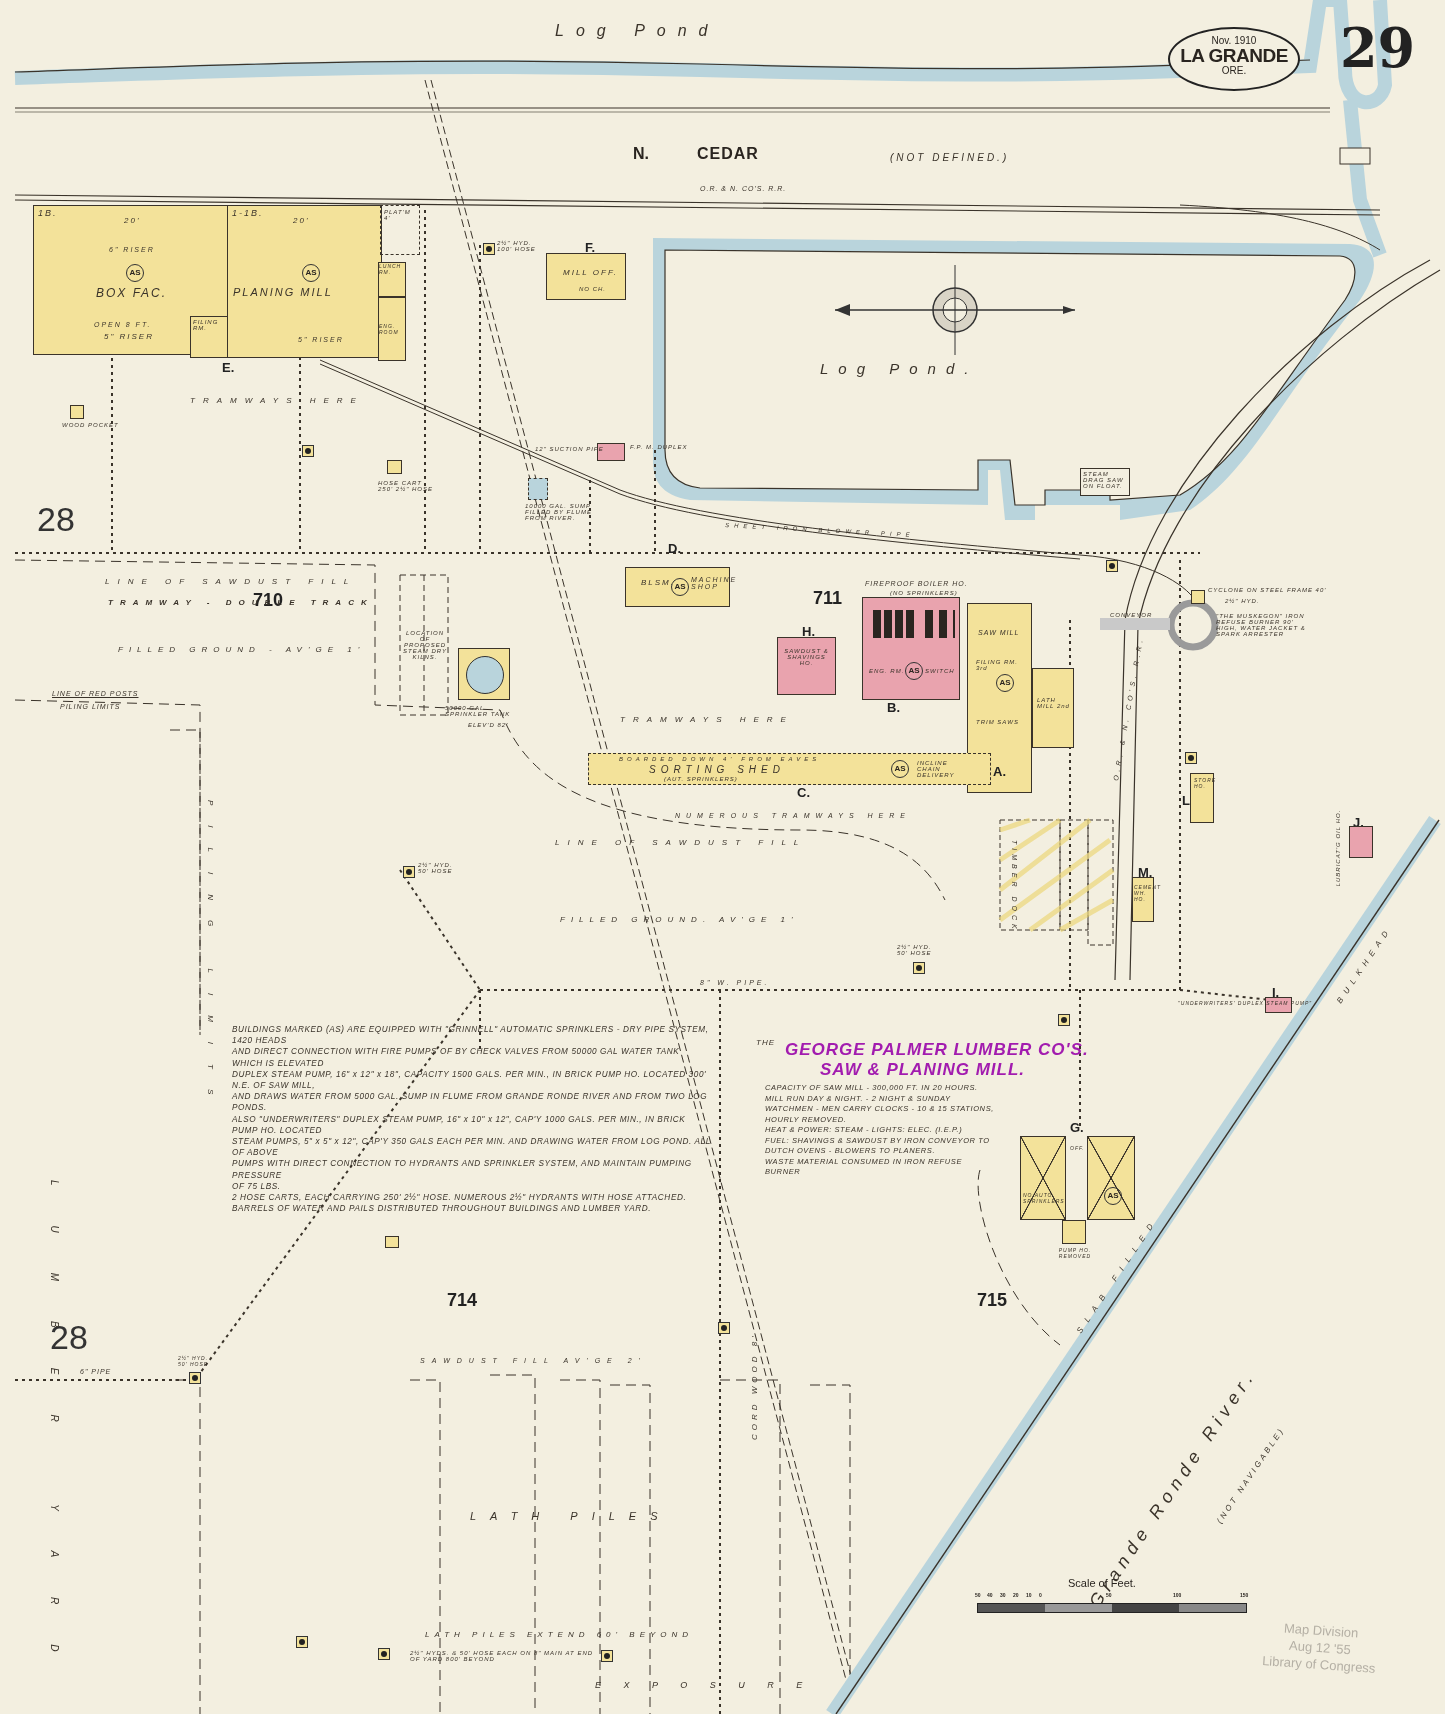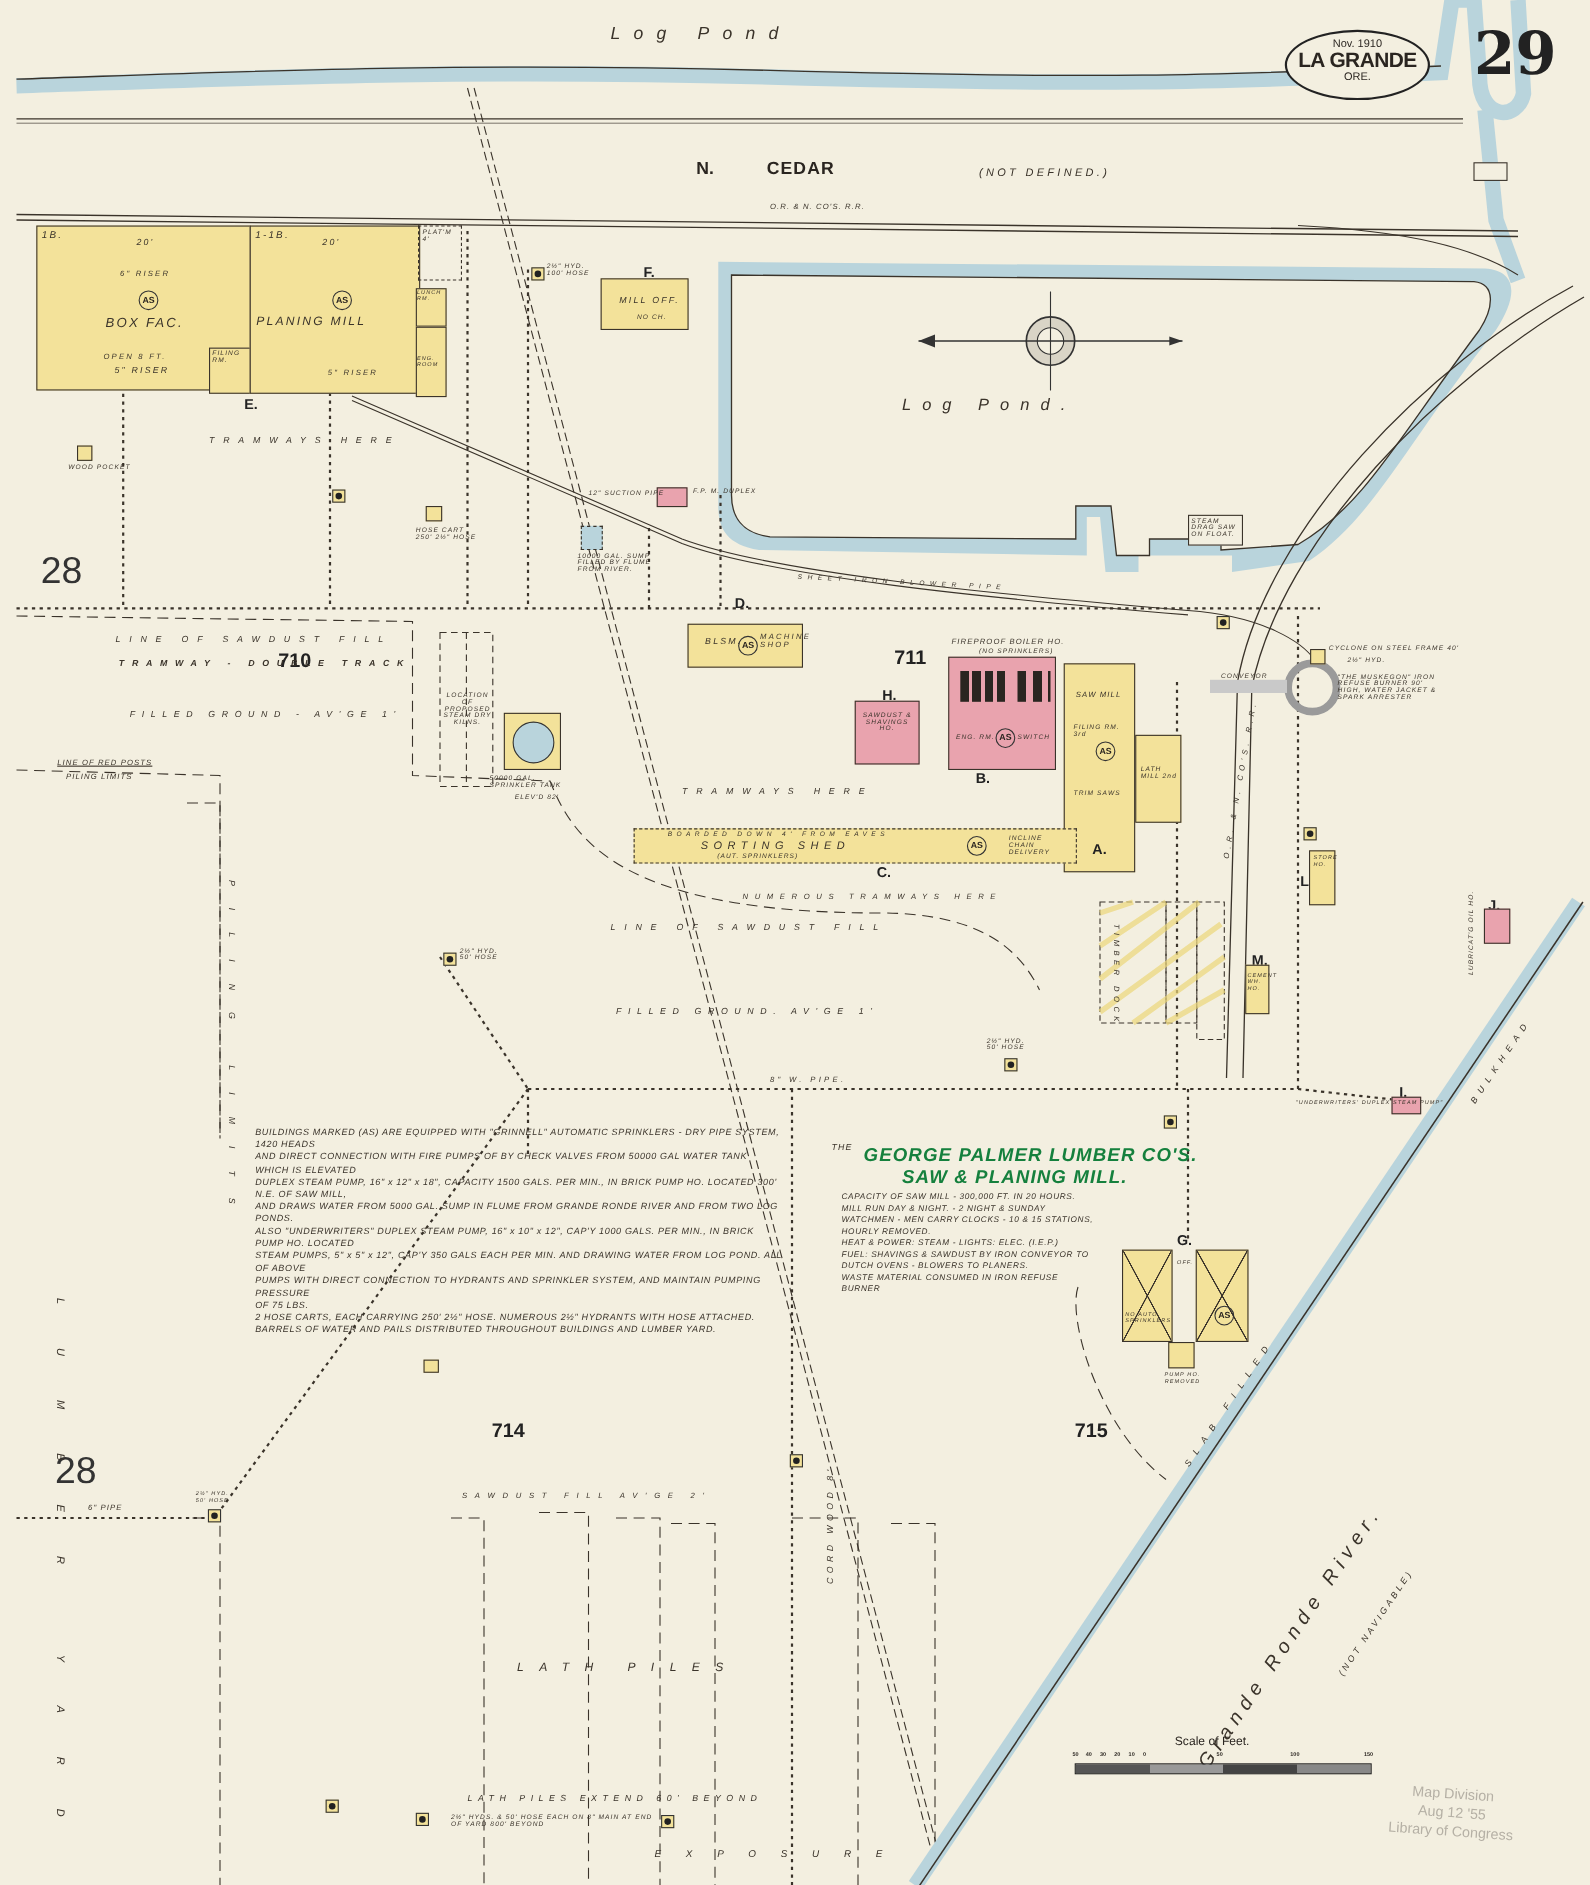--- a/index.html
+++ b/index.html
@@ -13,21 +13,21 @@
   .bldg{position:absolute;border:1.5px solid #3a332a;box-sizing:border-box;}
   .yel{background:#f3e29a;}
   .pink{background:#e9a3ae;}
   .blue{background:#b9d4dc;}
   .lbl{position:absolute;font-style:italic;letter-spacing:2px;font-size:11px;color:#3a332a;white-space:nowrap;}
   .letter{position:absolute;font-weight:bold;font-size:13px;color:#222;}
   .as{position:absolute;width:16px;height:16px;border:1.5px solid #333;border-radius:50%;font-size:8px;line-height:16px;text-align:center;font-weight:bold;}
   .hyd{position:absolute;width:12px;height:12px;background:#f3e29a;border:1px solid #333;box-sizing:border-box;}
   .hyd::after{content:"";position:absolute;left:2px;top:2px;width:6px;height:6px;border-radius:50%;background:#222;}
   .notes{position:absolute;font-style:italic;font-size:8.2px;line-height:11.2px;letter-spacing:.6px;color:#3a332a;}
-  .legendTitle{position:absolute;font-style:italic;font-weight:bold;font-size:17px;letter-spacing:1px;color:#15803d;white-space:nowrap;}
+  .legendTitle{position:absolute;font-style:italic;font-weight:bold;font-size:17px;letter-spacing:1px;color:#a21caf;white-space:nowrap;}
   .stamp{position:absolute;color:#b5b0a5;font-size:13px;text-align:center;line-height:17px;transform:rotate(4deg);}
 </style>
 </head>
 <body>
 
 <svg class="map" width="1445" height="1714">
 
   <path d="M15,78 C200,72 400,62 700,70 S1100,75 1310,66 L1320,0 L1340,0 L1345,70 C1345,110 1380,110 1385,85 L1380,0" fill="none" stroke="#b9d4dc" stroke-width="14"></path>
   <path d="M15,72 C200,66 400,56 700,64 S1100,69 1310,60" fill="none" stroke="#3a332a" stroke-width="1.2"></path>
 
@@ -223,21 +223,21 @@
   <div class="small" style="position:absolute;left:10px;top:25px;font-size:7px;">SAW MILL</div>
   <div class="small" style="position:absolute;left:8px;top:55px;font-size:6px;width:50px;white-space:normal;">FILING RM. 3rd</div>
   <div class="as" style="left:28px;top:70px;">AS</div>
   <div class="small" style="position:absolute;left:8px;top:115px;font-size:6px;">TRIM SAWS</div>
   <div class="letter" style="left:25px;top:160px;">A.</div>
 </div>
 <div class="bldg yel" style="left:1032px;top:668px;width:42px;height:80px;">
   <div class="small" style="position:absolute;left:4px;top:28px;font-size:6px;width:36px;white-space:normal;">LATH MILL 2nd</div>
 </div>
 
-<div class="bldg yel" style="left:576px;top:753px;width:403px;height:32px;border-style:dashed;">
+<div class="bldg yel" style="left:588px;top:753px;width:403px;height:32px;border-style:dashed;">
   <div class="small" style="position:absolute;left:30px;top:2px;font-size:6px;letter-spacing:4px;">BOARDED DOWN 4' FROM EAVES</div>
   <div class="lbl" style="left:60px;top:10px;font-size:10px;letter-spacing:5px;">SORTING SHED</div>
   <div class="small" style="position:absolute;left:75px;top:22px;font-size:6px;">(AUT. SPRINKLERS)</div>
   <div class="as" style="left:302px;top:6px;">AS</div>
 </div>
 <div class="abs small" style="left:917px;top:760px;font-size:6px;width:45px;white-space:normal;">INCLINE CHAIN DELIVERY</div>
 <div class="letter" style="left:797px;top:785px;">C.</div>
 
 <div class="bldg yel" style="left:1191px;top:590px;width:14px;height:14px;"></div>
 <div class="abs small" style="left:1208px;top:587px;font-size:6px;">CYCLONE ON STEEL FRAME 40'</div>

